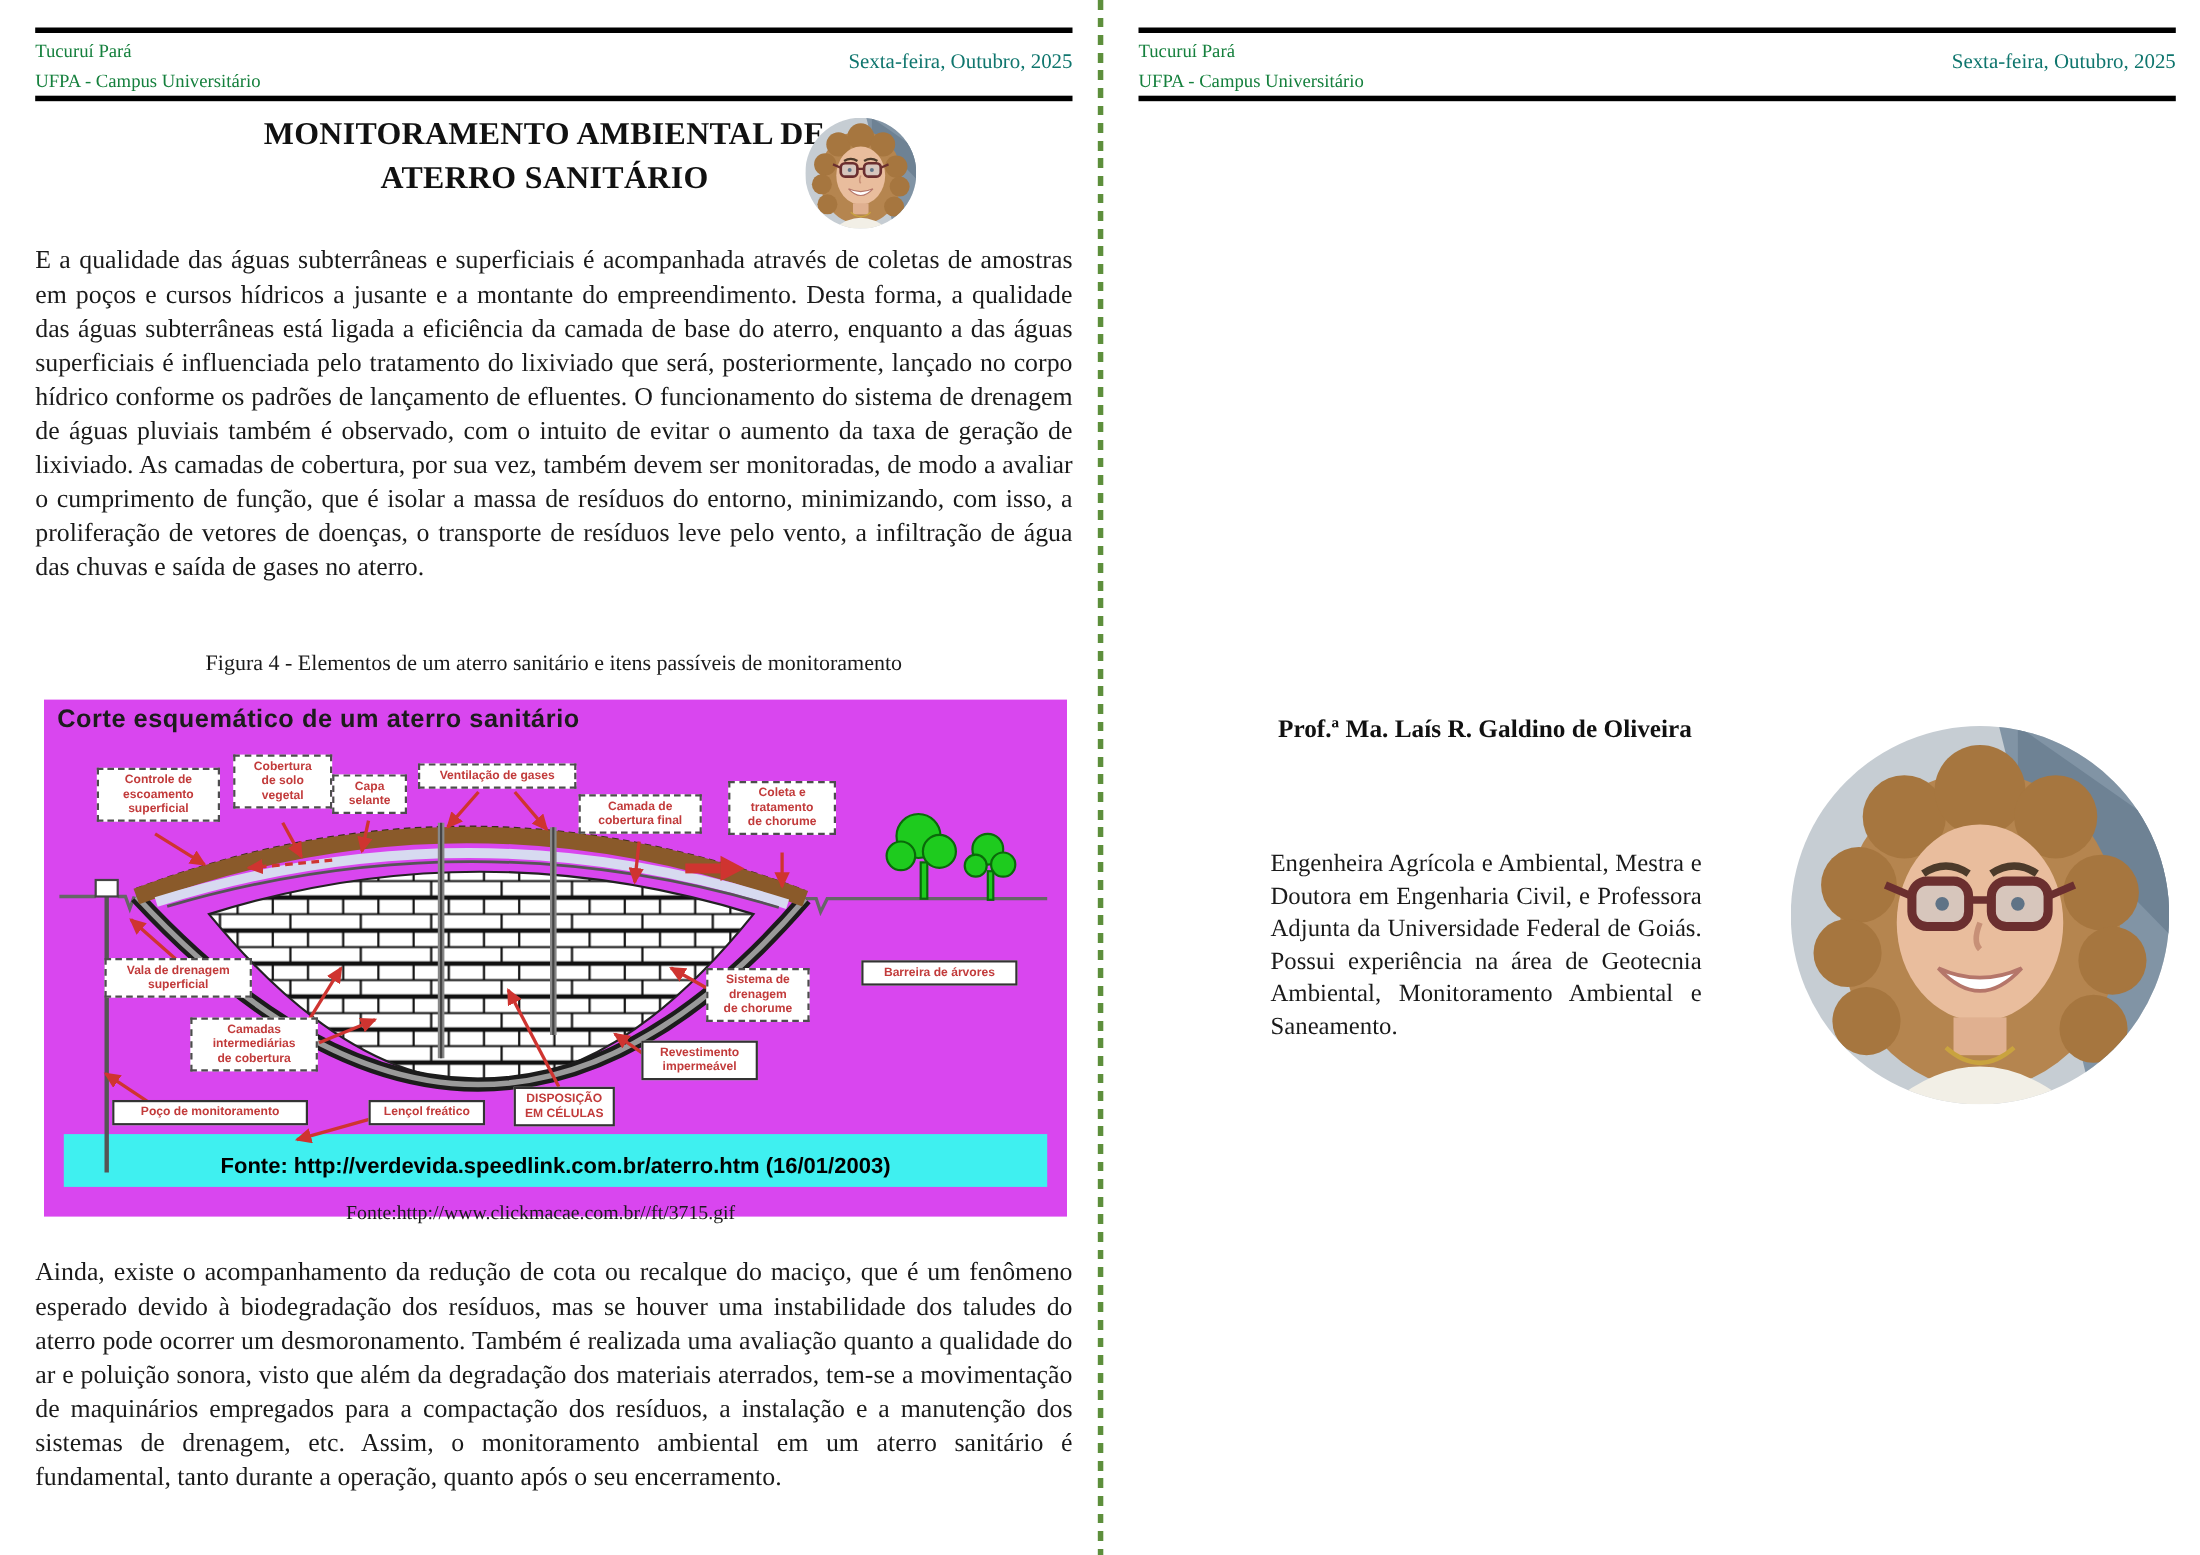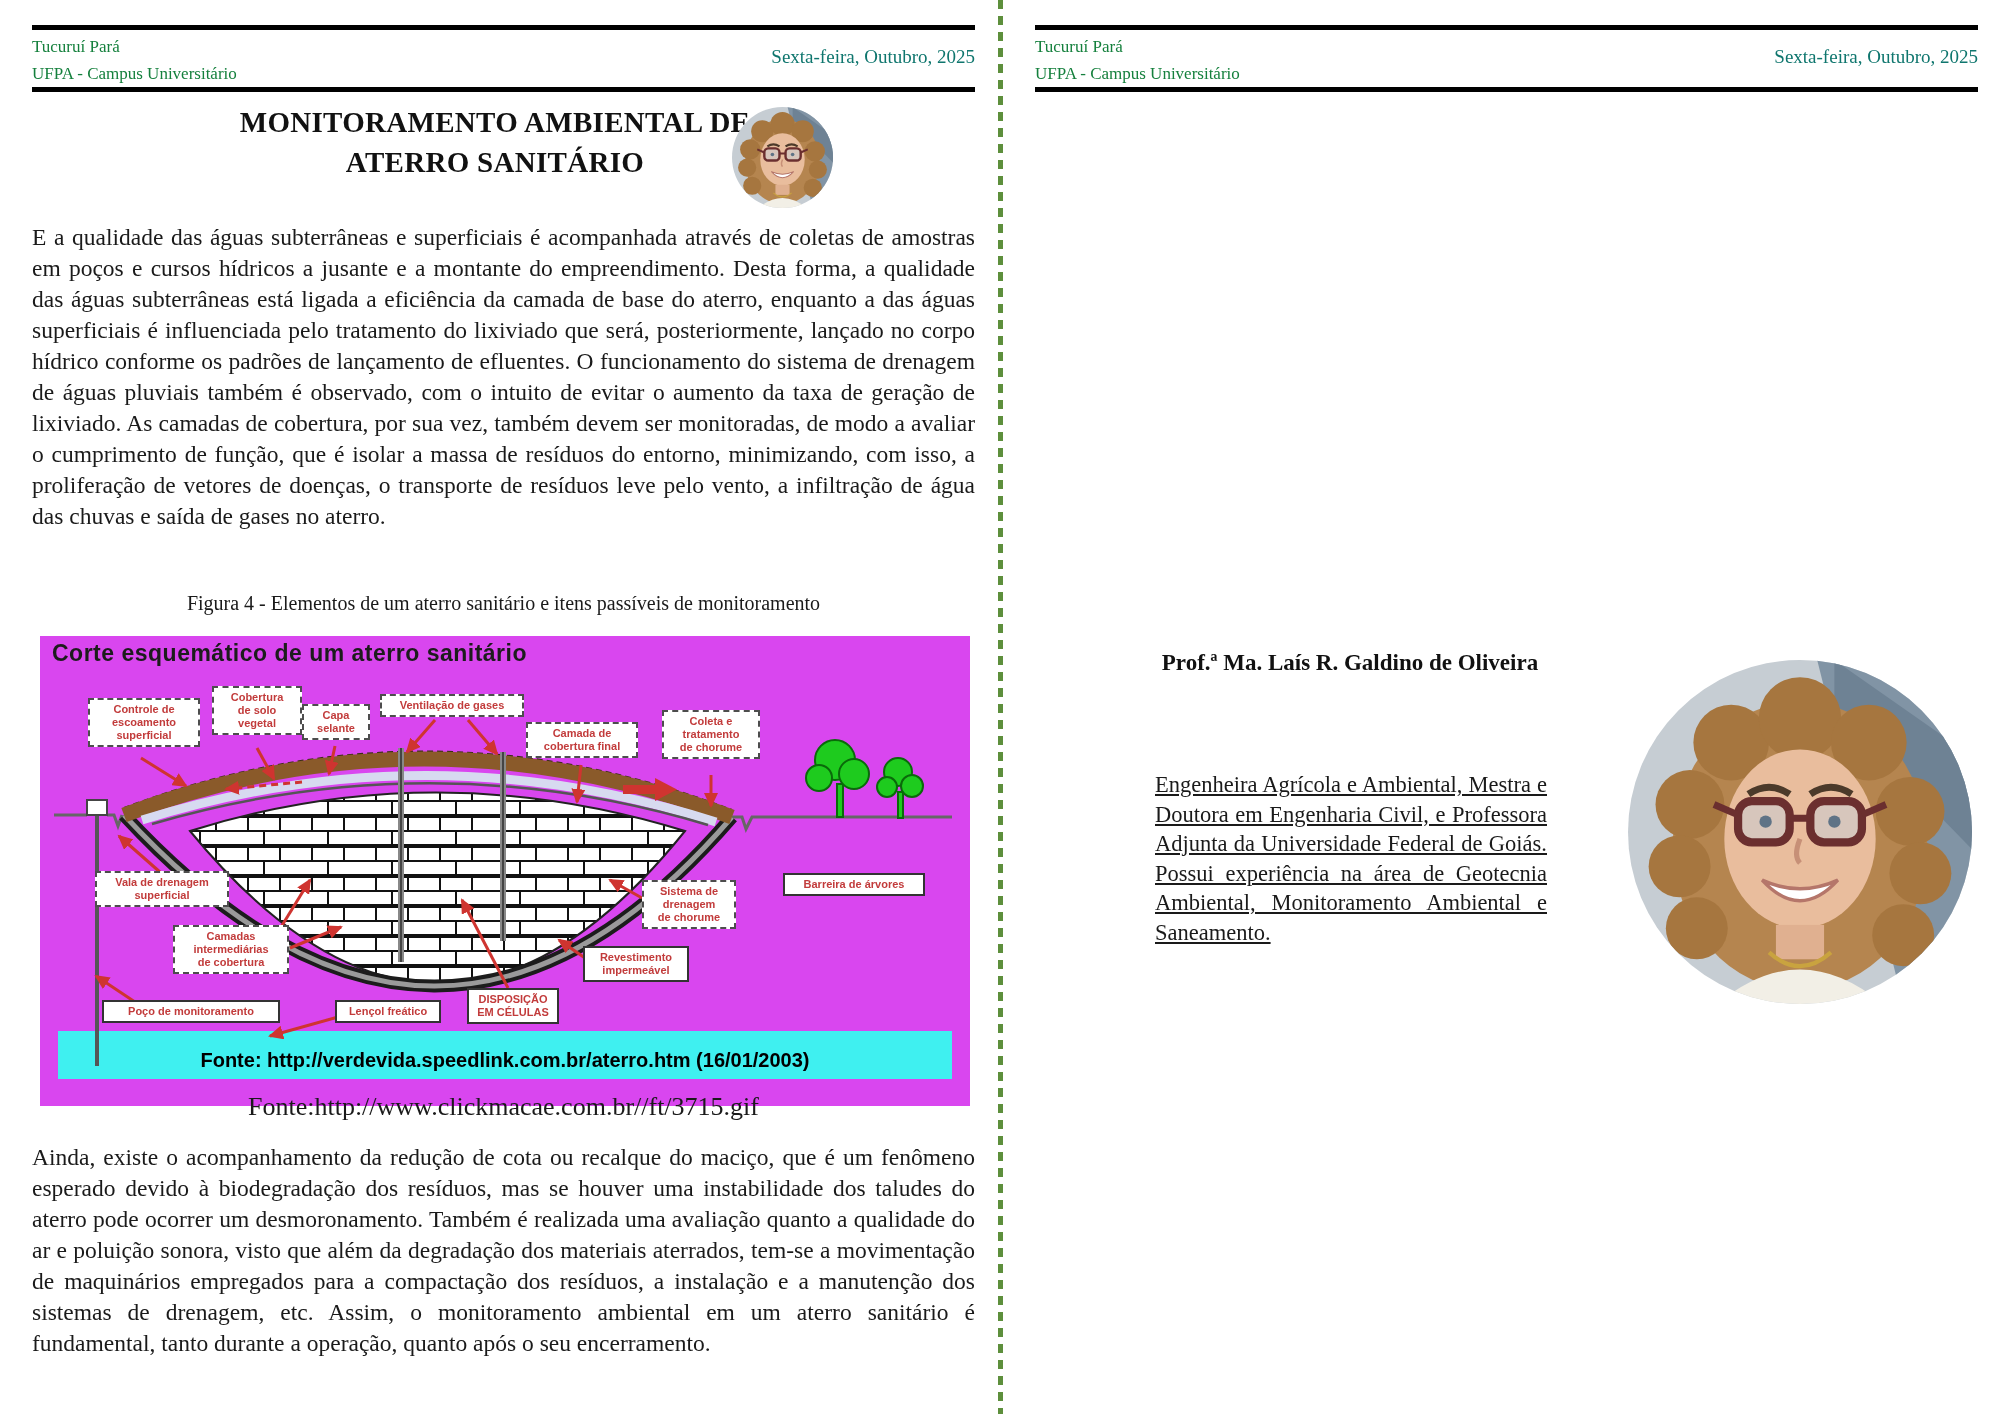--- a/index.html
+++ b/index.html
@@ -22,21 +22,21 @@
   .dg-title{position:absolute;left:12px;top:4px;font-family:"Liberation Sans",sans-serif;
             font-weight:bold;font-size:23px;color:#1c1c1c;letter-spacing:.5px;}
   .dlabel{position:absolute;background:#fff;border:2px dashed #4d4d4d;color:#c23b3b;
           font-family:"Liberation Sans",sans-serif;font-weight:bold;font-size:11px;
           line-height:1.18;text-align:center;white-space:pre-line;padding:3px 4px;box-sizing:border-box;}
   .dlabel.solid{border-style:solid;border-color:#333;}
   .dg-source{position:absolute;left:18px;top:413px;width:894px;text-align:center;
              font-family:"Liberation Sans",sans-serif;font-weight:bold;font-size:20px;color:#000;}
   
   .author-name{position:absolute;font-weight:bold;font-size:23px;text-align:center;color:#111;}
-  .author-bio{position:absolute;font-size:22.5px;line-height:29.5px;text-align:justify;color:#1a1a1a;text-decoration:underline;}
+  .author-bio{position:absolute;font-size:22.5px;line-height:29.5px;text-align:justify;color:#1a1a1a;}
 </style>
 </head>
 <body>
 
 <div id="canvas">
 
   <svg width="0" height="0" style="position:absolute" aria-hidden="true">
     <defs>
       <symbol id="portrait" viewBox="0 0 100 100">
         <rect x="0" y="0" width="100" height="100" fill="#c6cdd3"></rect>
@@ -196,21 +196,21 @@
     <div class="dlabel" style="left:602px;top:244px;width:94px;">Sistema de
 drenagem
 de chorume</div>
     <div class="dlabel solid" style="left:543px;top:310px;width:106px;">Revestimento
 impermeável</div>
     <div class="dlabel solid" style="left:743px;top:237px;width:142px;">Barreira de árvores</div>
 
     <div class="dg-source">Fonte: http://verdevida.speedlink.com.br/aterro.htm (16/01/2003)</div>
   </div>
 
-  <div class="caption" style="left:32px;top:1092px;width:943px;font-size:26px;">Fonte:http://www.clickmacae.com.br//ft/3715.gif</div>
+  <div class="caption" style="left:20px;top:1092px;width:943px;font-size:18px;">Fonte:http://www.clickmacae.com.br//ft/3715.gif</div>
 
   <div class="body-par" style="left:32px;top:1142px;width:943px;">Ainda, existe o acompanhamento da redução de cota ou recalque do maciço, que é um fenômeno esperado devido à biodegradação dos resíduos, mas se houver uma instabilidade dos taludes do aterro pode ocorrer um desmoronamento. Também é realizada uma avaliação quanto a qualidade do ar e poluição sonora, visto que além da degradação dos materiais aterrados, tem-se a movimentação de maquinários empregados para a compactação dos resíduos, a instalação e a manutenção dos sistemas de drenagem, etc. Assim, o monitoramento ambiental em um aterro sanitário é fundamental, tanto durante a operação, quanto após o seu encerramento.</div>
 
   <div id="divider"></div>
 
   <div class="rule" style="left:1035px;top:25px;width:943px;"></div>
   <div class="hdr-left" style="left:1035px;top:33px;">
     <div>Tucuruí Pará</div>
     <div>UFPA - Campus Universitário</div>
   </div>

